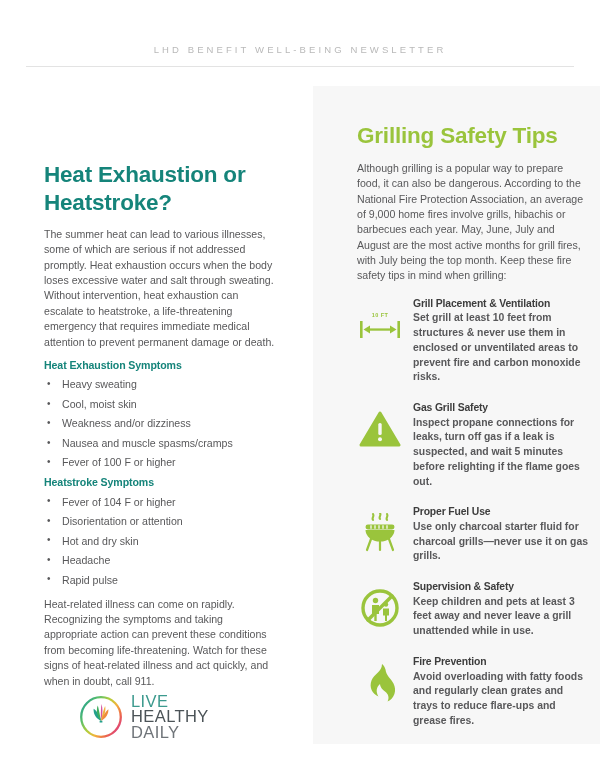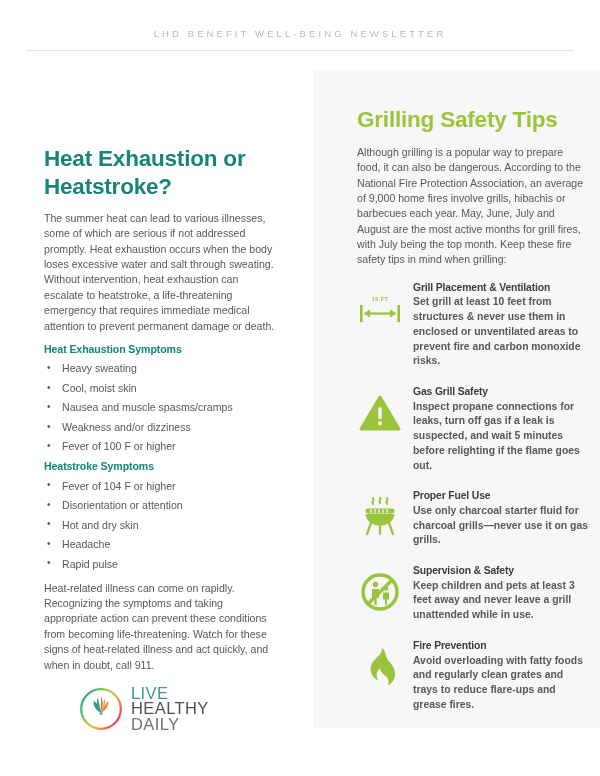--- a/index.html
+++ b/index.html
@@ -9,21 +9,21 @@
     height: 776px;
     background: #ffffff;
     font-family: "Liberation Sans", sans-serif;
     color: #4a4a4a;
     position: relative;
     overflow: hidden;
   }
 
   
   .masthead {
-    padding-top: 28px;
+    padding-top: 44px;
     text-align: center;
     border-radius: 18px;
   }
   .masthead-title {
     font-size: 9.5px;
     letter-spacing: 3.1px;
     color: #b9b9b9;
     font-weight: 400;
     text-transform: uppercase;
   }
@@ -133,21 +133,21 @@
     font-size: 10.4px;
     line-height: 1.42;
     color: #58585a;
     font-weight: bold;
   }
 
   
   .logo-block {
     position: absolute;
     left: 78px;
-    bottom: 44px;
+    bottom: 36px;
     display: flex;
     align-items: center;
   }
   .logo-mark { width: 46px; height: 46px; display: block; }
   .logo-words {
     margin-left: 7px;
     line-height: 0.92;
   }
   .logo-word {
     font-size: 16.5px;
@@ -173,22 +173,22 @@
 
     <h1 class="section-title title-teal">Heat Exhaustion or Heatstroke?</h1>
 
     <p class="body-copy">The summer heat can lead to various illnesses, some of which are serious if not addressed promptly. Heat exhaustion occurs when the body loses excessive water and salt through sweating. Without intervention, heat exhaustion can escalate to heatstroke, a life-threatening emergency that requires immediate medical attention to prevent permanent damage or death.</p>
 
     <h2 class="sub-head">Heat Exhaustion Symptoms</h2>
 
     <ul class="symptom-list">
       <li>Heavy sweating</li>
       <li>Cool, moist skin</li>
+      <li>Weakness and/or dizziness</li>
       <li>Nausea and muscle spasms/cramps</li>
-      <li>Weakness and/or dizziness</li>
       <li>Fever of 100 F or higher</li>
     </ul>
 
     <h2 class="sub-head">Heatstroke Symptoms</h2>
 
     <ul class="symptom-list">
       <li>Fever of 104 F or higher</li>
       <li>Disorientation or attention</li>
       <li>Hot and dry skin</li>
       <li>Headache</li>

